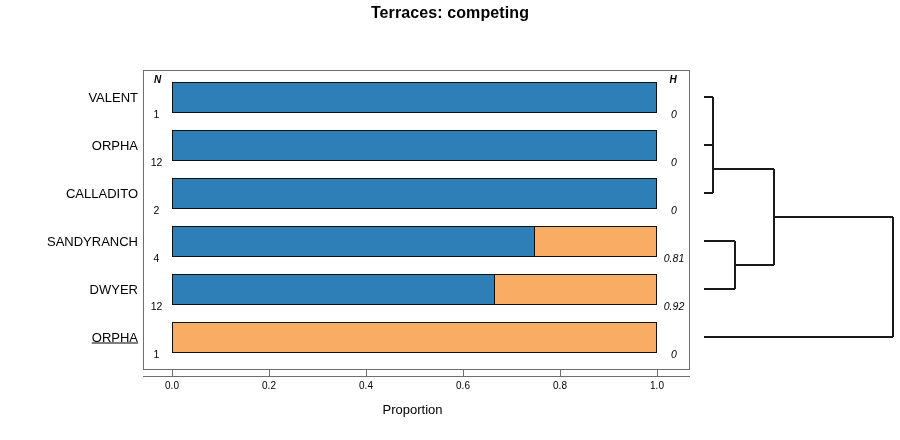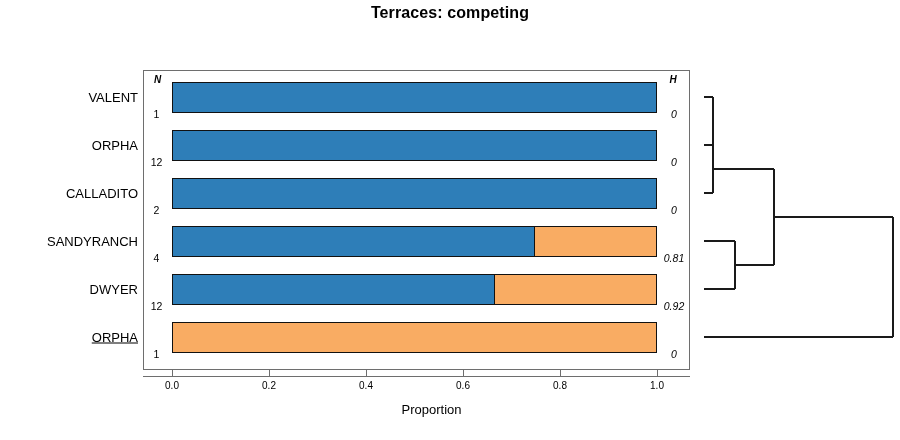--- a/index.html
+++ b/index.html
@@ -192,21 +192,21 @@
   .axis-tick-label {
     position: absolute;
     top: 380px;
     font-size: 10px;
     color: #000000;
     transform: translateX(-50%);
     white-space: nowrap;
   }
   .axis-title {
     position: absolute;
-    left: 158px;
+    left: 139px;
     top: 402px;
     width: 547px;
     text-align: center;
     font-size: 13px;
     color: #000000;
   }
 
   
   .dendro {
     position: absolute;

